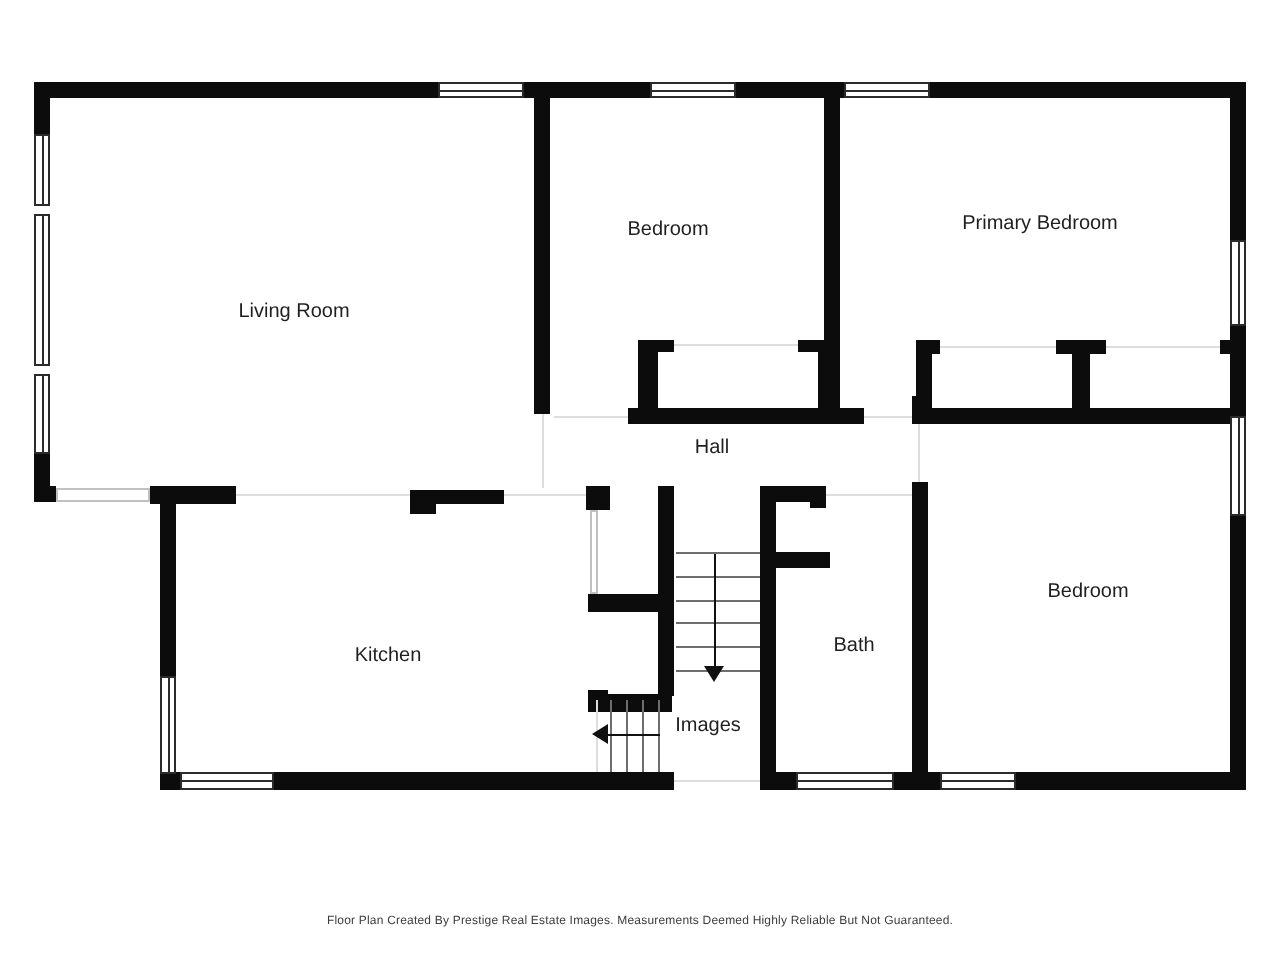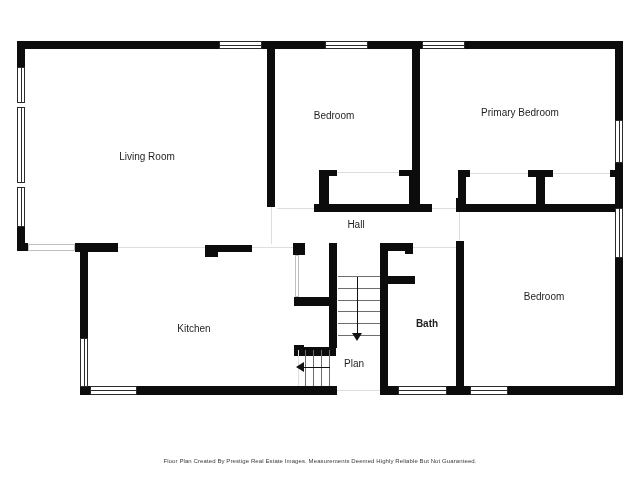--- a/index.html
+++ b/index.html
@@ -105,18 +105,18 @@
       <div class="tread" style="left: 329px; top: 350px; width: 1px; height: 36px; background: rgb(110, 110, 110);"></div>
       <div class="shaft" style="left: 357px; top: 277px; width: 1px; height: 57px; background: rgb(17, 17, 17);"></div>
       <div class="arrowhead down" style="left: 352px; top: 333px;"></div>
       <div class="shaft" style="left: 303px; top: 367px; width: 27px; height: 1px; background: rgb(17, 17, 17);"></div>
       <div class="arrowhead left" style="left: 296px; top: 362px;"></div>
       <div class="label" style="left: 147px; top: 156px; color: rgb(31, 31, 31);">Living Room</div>
       <div class="label" style="left: 334px; top: 115px; color: rgb(31, 31, 31);">Bedroom</div>
       <div class="label" style="left: 520px; top: 112px; color: rgb(31, 31, 31);">Primary Bedroom</div>
       <div class="label" style="left: 356px; top: 224px; color: rgb(31, 31, 31); text-align: center;">Hall</div>
       <div class="label" style="left: 194px; top: 328px; color: rgb(31, 31, 31);">Kitchen</div>
-      <div class="label" style="left: 427px; top: 323px; color: rgb(31, 31, 31); font-weight: bold;">Bath</div>
-      <div class="label" style="left: 354px; top: 363px; color: rgb(31, 31, 31);">Plan</div>
+      <div class="label" style="left: 427px; top: 323px; color: rgb(31, 31, 31);">Bath</div>
+      <div class="label" style="left: 354px; top: 363px; color: rgb(31, 31, 31);">Images</div>
       <div class="label" style="left: 544px; top: 296px; color: rgb(31, 31, 31);">Bedroom</div>
     </div>
   <div class="footer" id="footer" style="top: 458px; color: rgb(60, 60, 60);">Floor Plan Created By Prestige Real Estate Images. Measurements Deemed Highly Reliable But Not Guaranteed.</div>
 </div>
 
 </body></html>

